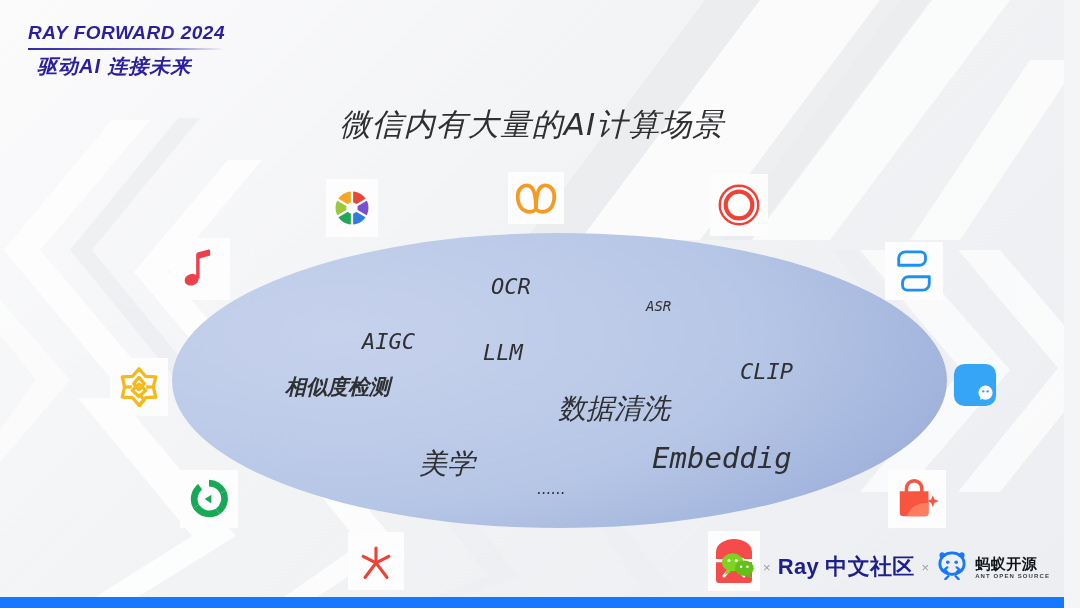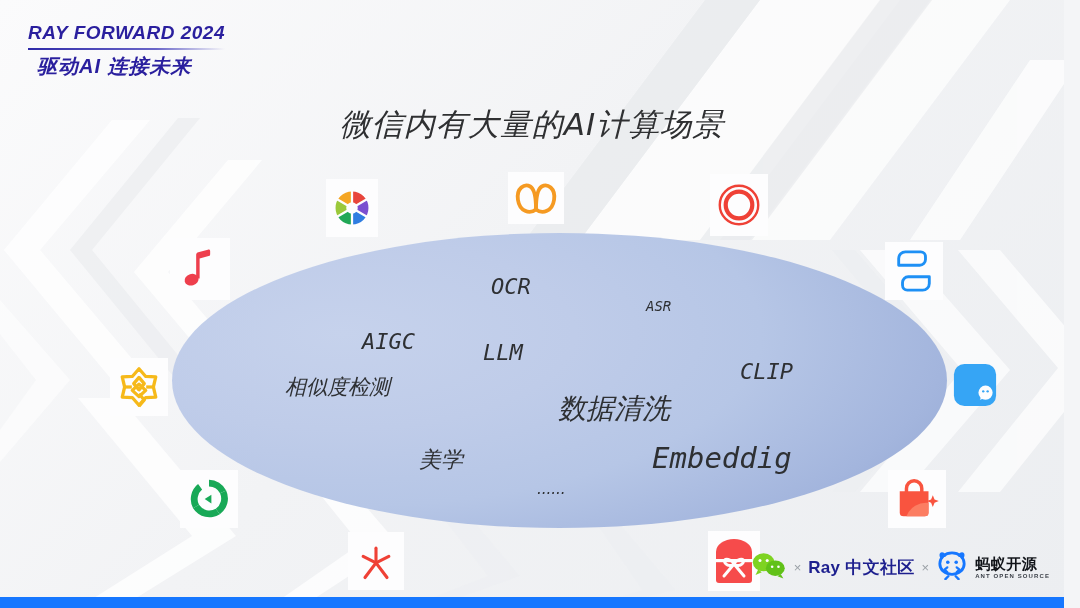--- a/index.html
+++ b/index.html
@@ -66,21 +66,21 @@
   .ictile svg{display:block;}
 
   
   #bluebar{position:absolute;left:0;bottom:0;width:1080px;height:11px;background:#1677ff;}
   #datafun{position:absolute;left:10px;bottom:16px;display:flex;align-items:center;}
   #credits{
     position:absolute;right:14px;bottom:24px;display:flex;align-items:center;gap:7px;
   }
   #credits .xmark{color:#9aa0a6;font-size:13px;}
   #credits .rtxt{
-    font-size:17px;font-weight:bold;color:#1d1f8e;letter-spacing:.3px;white-space:nowrap;
+    font-size:22px;font-weight:bold;color:#1d1f8e;letter-spacing:.3px;white-space:nowrap;
   }
   #credits .anttxt{display:flex;flex-direction:column;line-height:1;}
   #credits .antcn{font-size:15px;font-weight:bold;color:#101318;letter-spacing:.5px;}
   #credits .anten{font-size:6px;font-weight:bold;color:#3c4149;letter-spacing:1.1px;margin-top:2px;}
 </style>
 </head>
 <body>
 
 <div id="slide">
 
@@ -137,24 +137,24 @@
 
   <div id="title">微信内有大量的AI计算场景</div>
 
   <div id="ellipse"></div>
   <div id="ellipse-labels">
       <div class="blab lat" style="left: 362px; top: 289px; font-size: 22px; margin-top: 40px;">AIGC</div>
       <div class="blab lat" style="left: 491px; top: 274px; font-size: 22px;">OCR</div>
       <div class="blab lat" style="left: 646px; top: 298px; font-size: 14px;">ASR</div>
       <div class="blab lat" style="left: 483px; top: 340px; font-size: 22px;">LLM</div>
       <div class="blab lat" style="left: 740px; top: 359px; font-size: 22px;">CLIP</div>
-      <div class="blab" style="left: 285px; top: 373px; font-size: 21px;">相似度检测</div>
+      <div class="blab" style="left: 285px; top: 373px; font-size: 21px; font-weight: bold;">相似度检测</div>
       <div class="blab" style="left: 558px; top: 390px; font-size: 28px;">数据清洗</div>
       <div class="blab lat" style="left: 652px; top: 441px; font-size: 29px;">Embeddig</div>
-      <div class="blab" style="left: 419px; top: 445px; font-size: 22px;">美学</div>
+      <div class="blab" style="left: 419px; top: 445px; font-size: 28px;">美学</div>
       <div class="blab" style="left: 537px; top: 480px; font-size: 15px;">......</div>
     </div>
 
   <div class="ictile" style="left:326px;top:179px;width:52px;height:58px;">
     <svg width="42" height="42" viewBox="0 0 48 48">
       <g stroke-width="0">
         <path d="M24 4a20 20 0 0 1 17.3 10L24 24z" fill="#e8453c"></path>
         <path d="M41.3 14A20 20 0 0 1 44 24a20 20 0 0 1-2.7 10L24 24z" fill="#7b4fd0"></path>
         <path d="M41.3 34A20 20 0 0 1 24 44L24 24z" fill="#2f7de1"></path>
         <path d="M24 44A20 20 0 0 1 6.7 34L24 24z" fill="#21a756"></path>

